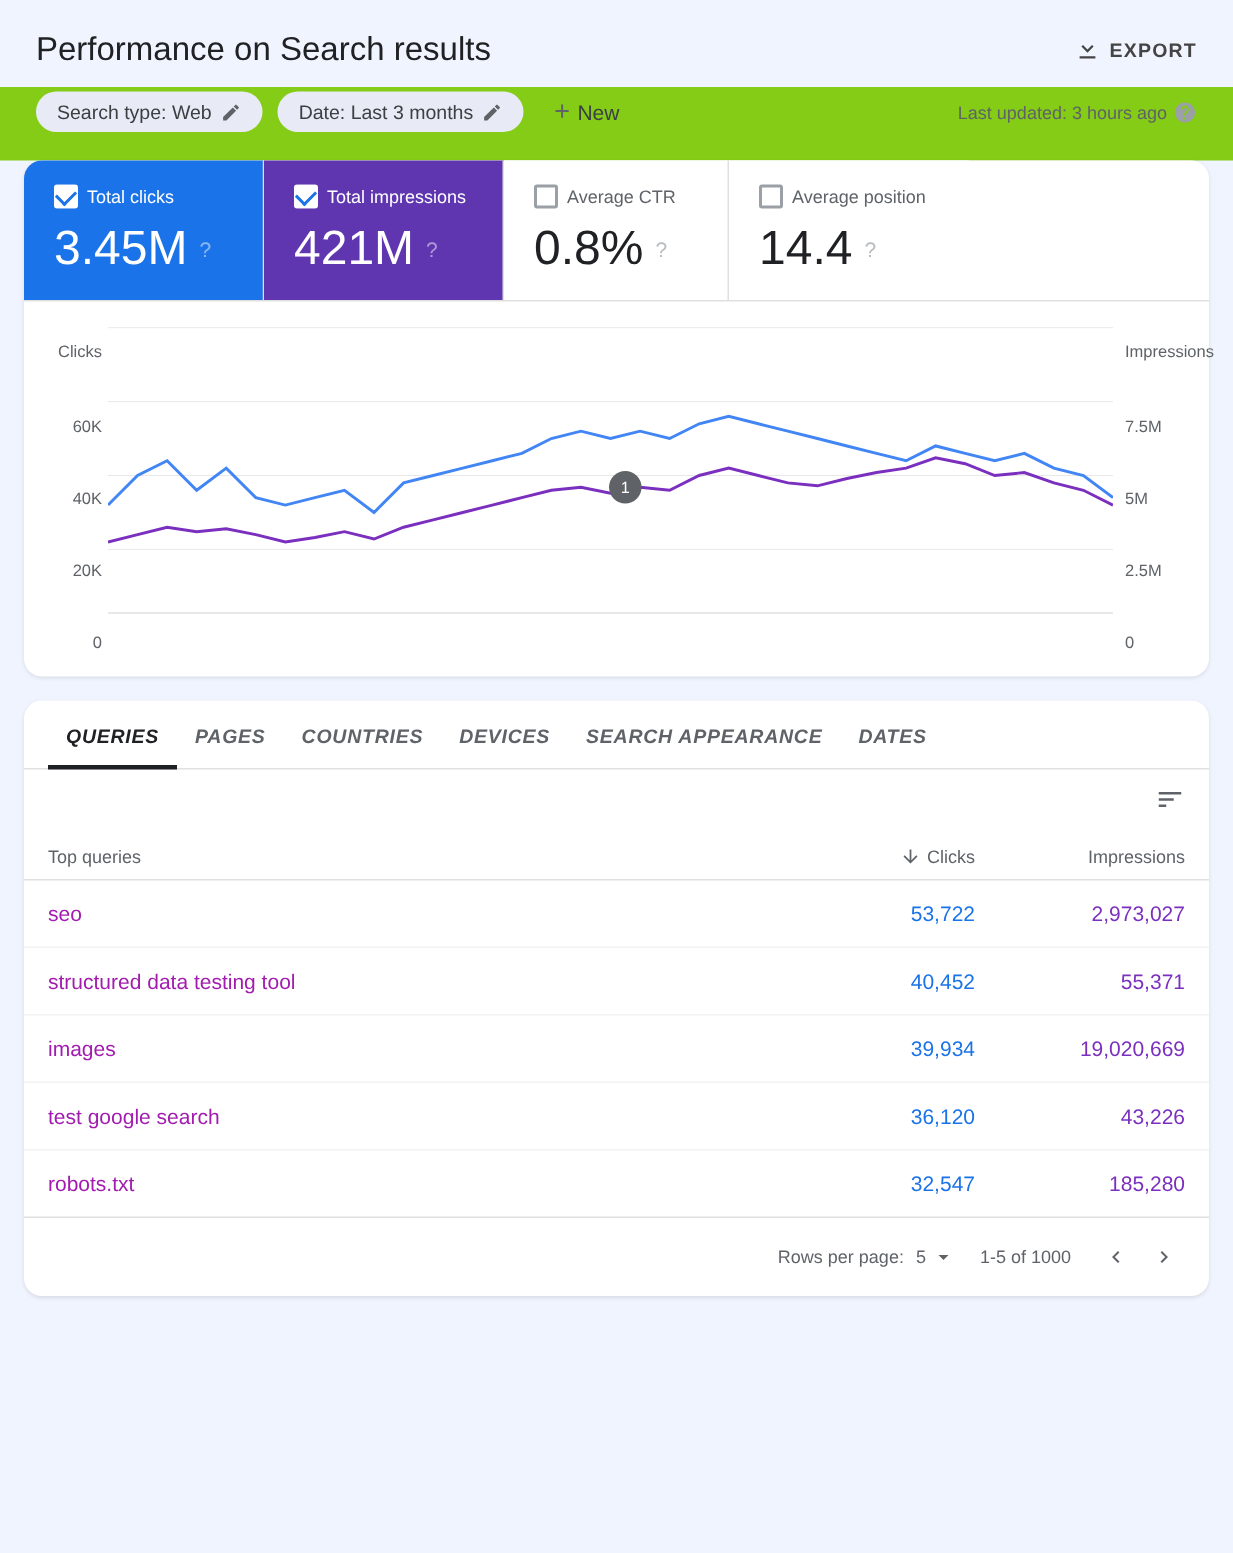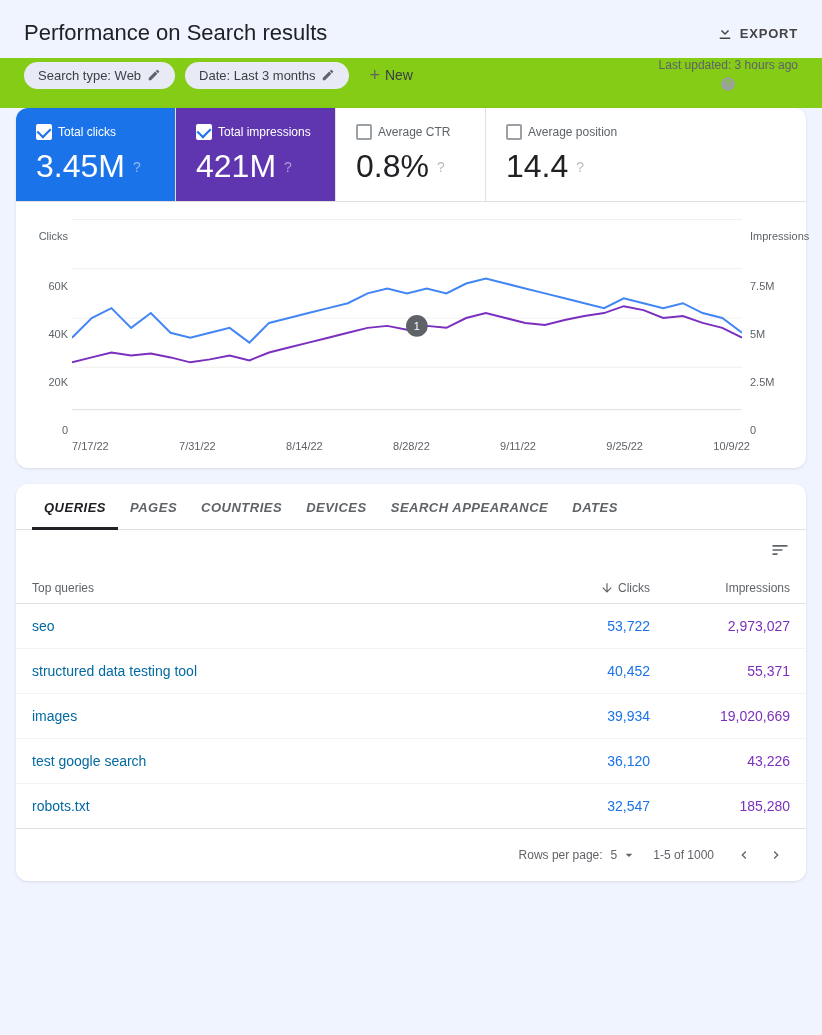--- a/index.html
+++ b/index.html
@@ -66,21 +66,20 @@
       border: none;
       padding: 6px 10px;
     }
     .last-updated {
       margin-left: auto;
       font-size: 12px;
       color: #5f6368;
       display: flex;
       align-items: center;
       gap: 4px;
-      flex-direction: column;
     }
     .main-card {
       background: #fff;
       border-radius: 12px;
       margin: 0 16px 16px;
       padding: 0 0 8px;
       box-shadow: 0 1px 3px rgba(0,0,0,0.1);
     }
     .metrics-row {
       display: flex;
@@ -230,21 +229,21 @@
       text-align: right;
     }
     .table-row {
       display: flex;
       align-items: center;
       padding: 14px 16px;
       border-bottom: 1px solid #f1f3f4;
       font-size: 14px;
     }
     .table-row:last-child { border-bottom: none; }
-    .table-row .col-query { flex: 1; color: #0369a1; }
+    .table-row .col-query { flex: 1; color: #a21caf; }
     .table-row .col-clicks {
       width: 120px;
       text-align: right;
       color: #1a73e8;
     }
     .table-row .col-impressions {
       width: 140px;
       text-align: right;
       color: #7b2fbe;
     }
@@ -406,29 +405,20 @@
 
       <div style="width:44px; display:flex; flex-direction:column; font-size:11px; color:#5f6368; text-align:left; padding-top:12px; padding-left:4px;">
         <div style="margin-bottom:38px;">Impressions</div>
         <div style="margin-bottom:36px;">7.5M</div>
         <div style="margin-bottom:36px;">5M</div>
         <div style="margin-bottom:36px;">2.5M</div>
         <div>0</div>
       </div>
     </div>
 
-    <div class="x-axis">
-      <span>7/17/22</span>
-      <span>7/31/22</span>
-      <span>8/14/22</span>
-      <span>8/28/22</span>
-      <span>9/11/22</span>
-      <span>9/25/22</span>
-      <span>10/9/22</span>
-    </div>
   </div>
 </div>
 
 <div class="bottom-card">
 
   <div class="tabs-row">
     <div class="tab active">QUERIES</div>
     <div class="tab">PAGES</div>
     <div class="tab">COUNTRIES</div>
     <div class="tab">DEVICES</div>

